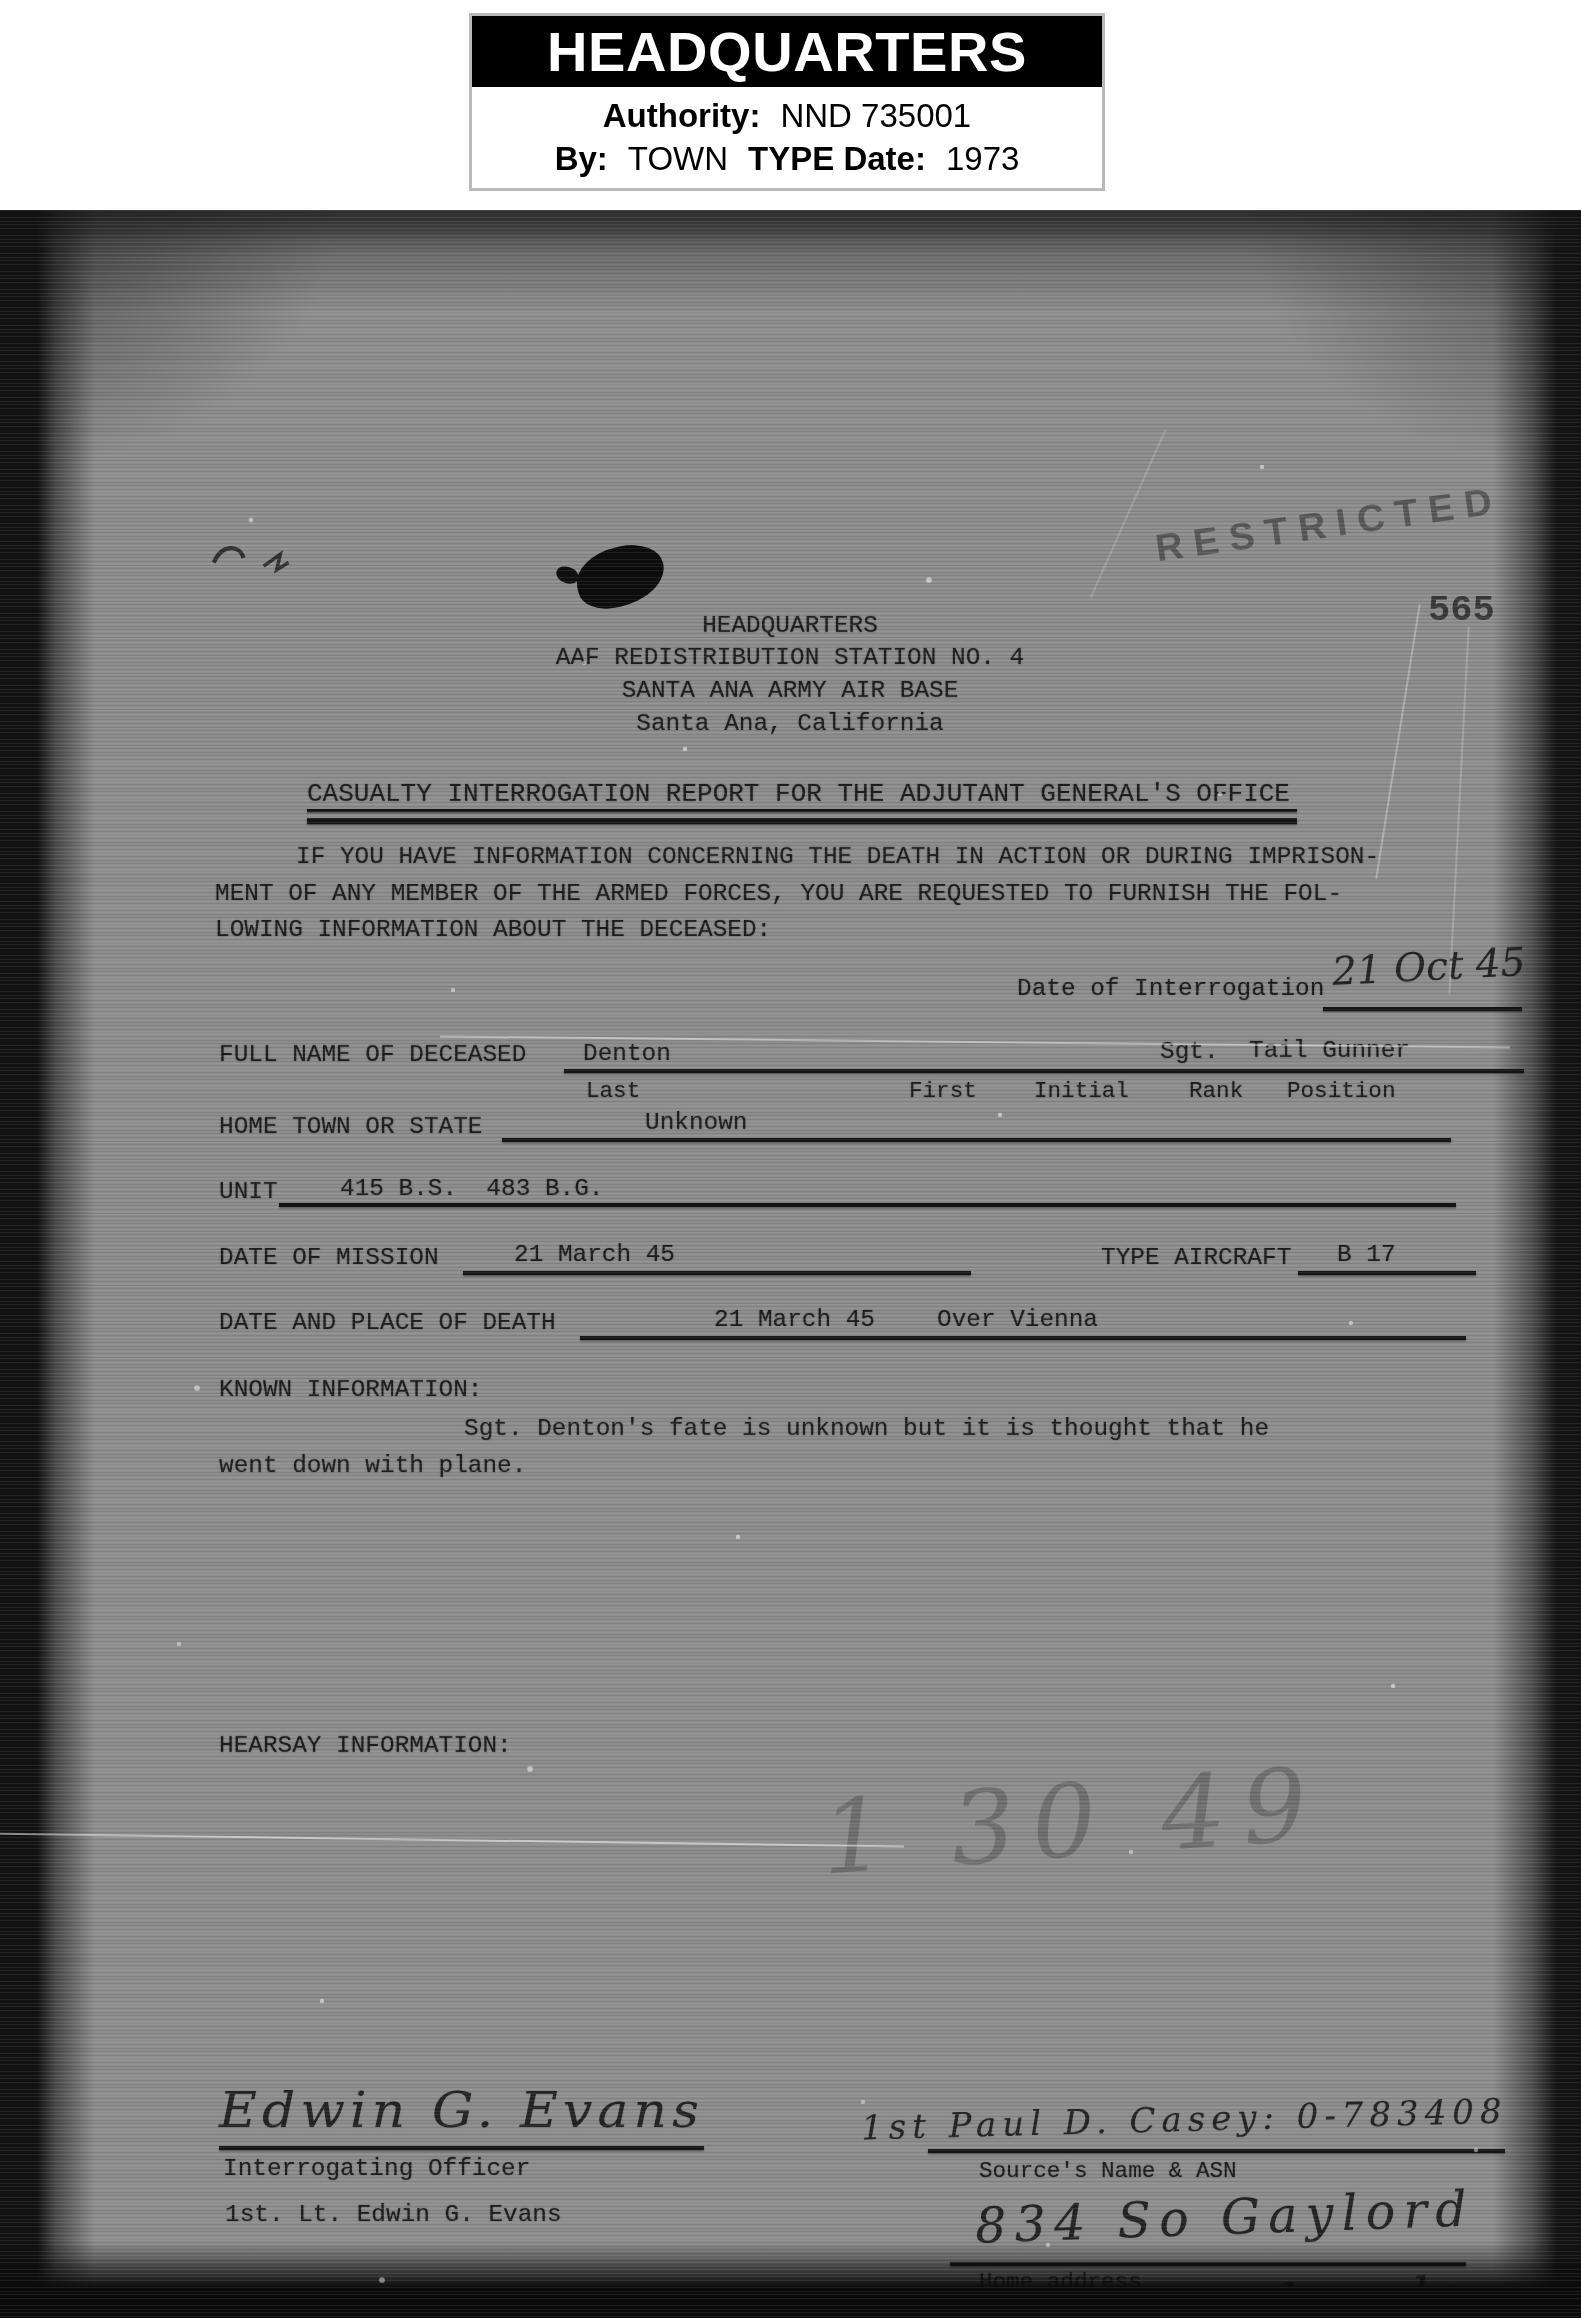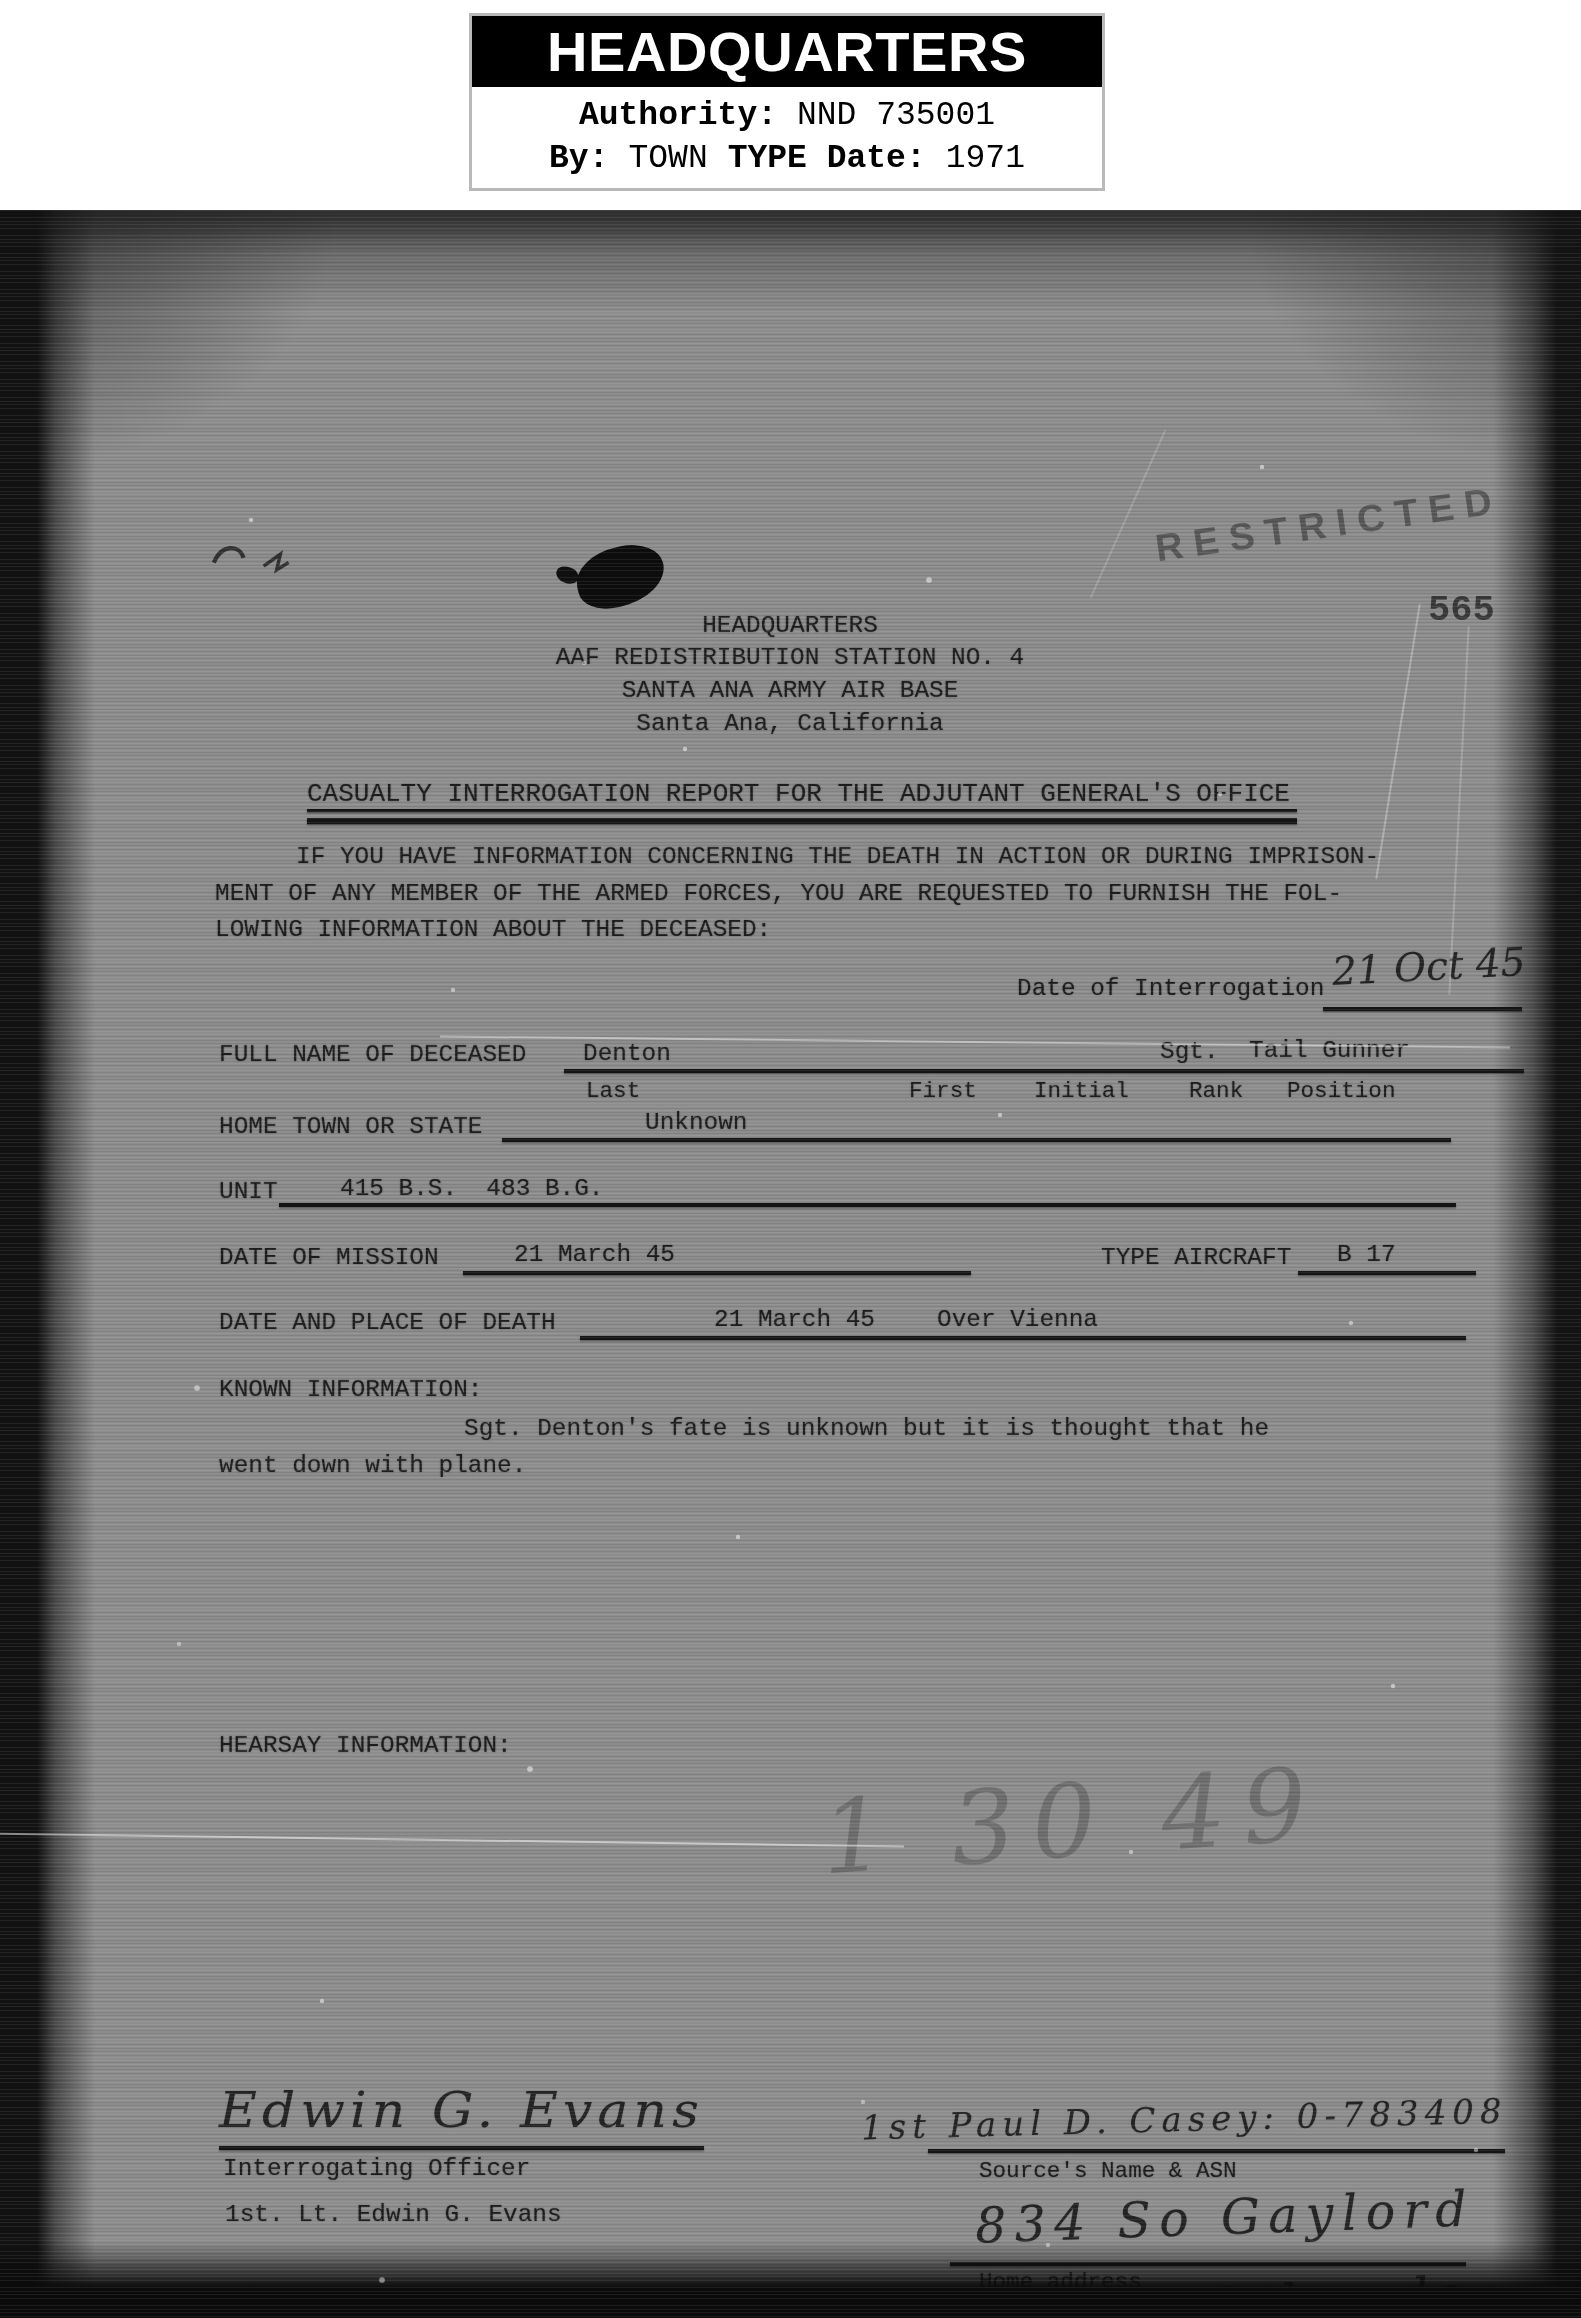--- a/index.html
+++ b/index.html
@@ -5,21 +5,21 @@
   html,body{margin:0;padding:0;background:#ffffff;}
   #page{position:relative;width:1582px;height:2319px;background:#ffffff;overflow:hidden;
         font-family:"Liberation Sans",sans-serif;}
 
   
   #banner{position:absolute;left:469px;top:13px;width:636px;height:178px;background:#fff;
           border:3px solid #b9b9b9;box-sizing:border-box;z-index:100;}
   #banner-bar{position:absolute;left:0;top:0;right:0;height:71px;background:#000;color:#fff;
           display:flex;align-items:center;justify-content:center;font-weight:bold;font-size:56px;
           letter-spacing:0.6px;}
-  .banner-line{position:absolute;left:0;right:0;text-align:center;font-size:33px;color:#000;white-space:pre;font-family:Liberation Mono, monospace;}
+  .banner-line{position:absolute;left:0;right:0;text-align:center;font-size:33px;color:#000;white-space:pre;}
   #banner-auth{top:81px;}
   #banner-by{top:124px;}
   .b{font-weight:bold;}
   .gap{display:inline-block;width:20px;}
 
   
   #scan{position:absolute;left:0;top:210px;width:1582px;height:2109px;background:#8d8d8d;}
   #scanlines{position:absolute;inset:0;z-index:45;pointer-events:none;
      background:repeating-linear-gradient(180deg,
         rgba(255,255,255,.075) 0 0.9px, rgba(0,0,0,0) 0.9px 1.8px,
@@ -129,21 +129,21 @@
       178px 1433px 0 1.2px rgba(255,255,255,.4), 1261px 256px 0 1.2px rgba(255,255,255,.5);}
 </style>
 </head>
 <body>
 
 <div id="page">
 
   <div id="banner">
     <div id="banner-bar">HEADQUARTERS</div>
     <div class="banner-line" id="banner-auth"><span class="b">Authority:</span><span class="gap"></span><span>NND 735001</span></div>
-    <div class="banner-line" id="banner-by"><span class="b">By:</span><span class="gap"></span><span>TOWN</span><span class="gap"></span><span class="b">TYPE Date:</span><span class="gap"></span><span>1971</span></div>
+    <div class="banner-line" id="banner-by"><span class="b">By:</span><span class="gap"></span><span>TOWN</span><span class="gap"></span><span class="b">TYPE Date:</span><span class="gap"></span><span>1973</span></div>
   </div>
 
   <div id="scan">
 
     <div id="blob"></div>
     <div id="blob2"></div>
     <svg id="scribble" width="101" height="54" viewBox="0 0 170 90">
       <path d="M8,46 C22,14 52,16 58,38" stroke="#1c1c1c" stroke-width="7" fill="none" opacity="0.8"></path>
       <path d="M92,52 l28,-20 l-6,26 l20,-12" stroke="#1c1c1c" stroke-width="6" fill="none" opacity="0.8"></path>
     </svg>

